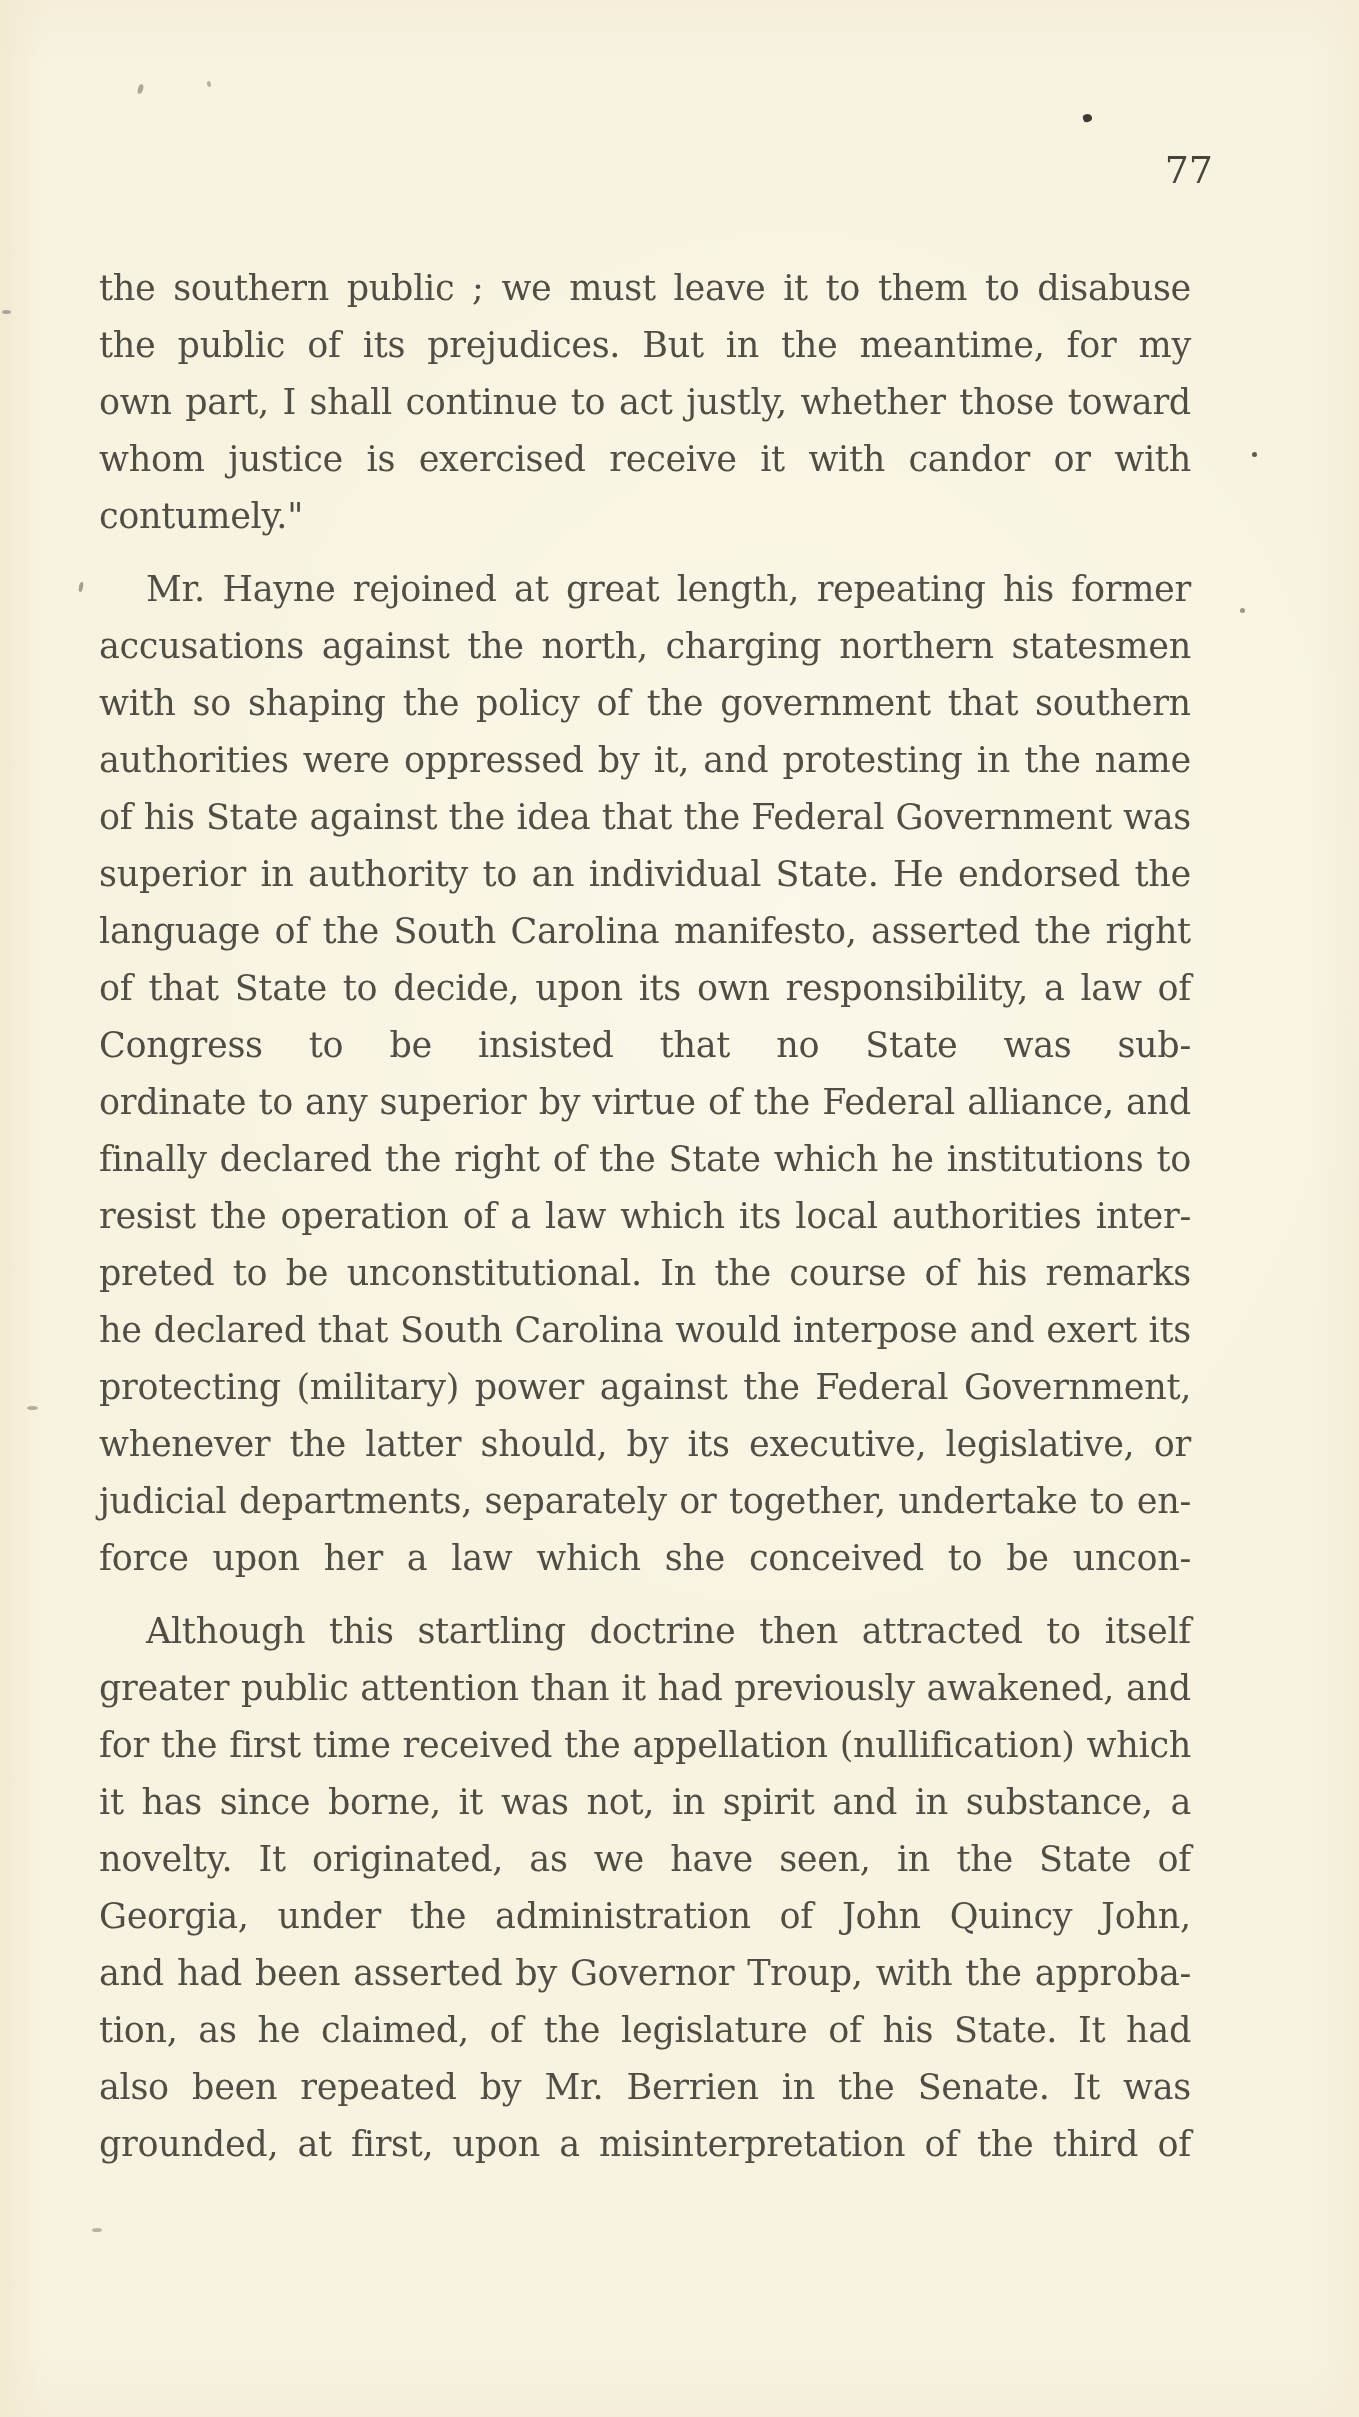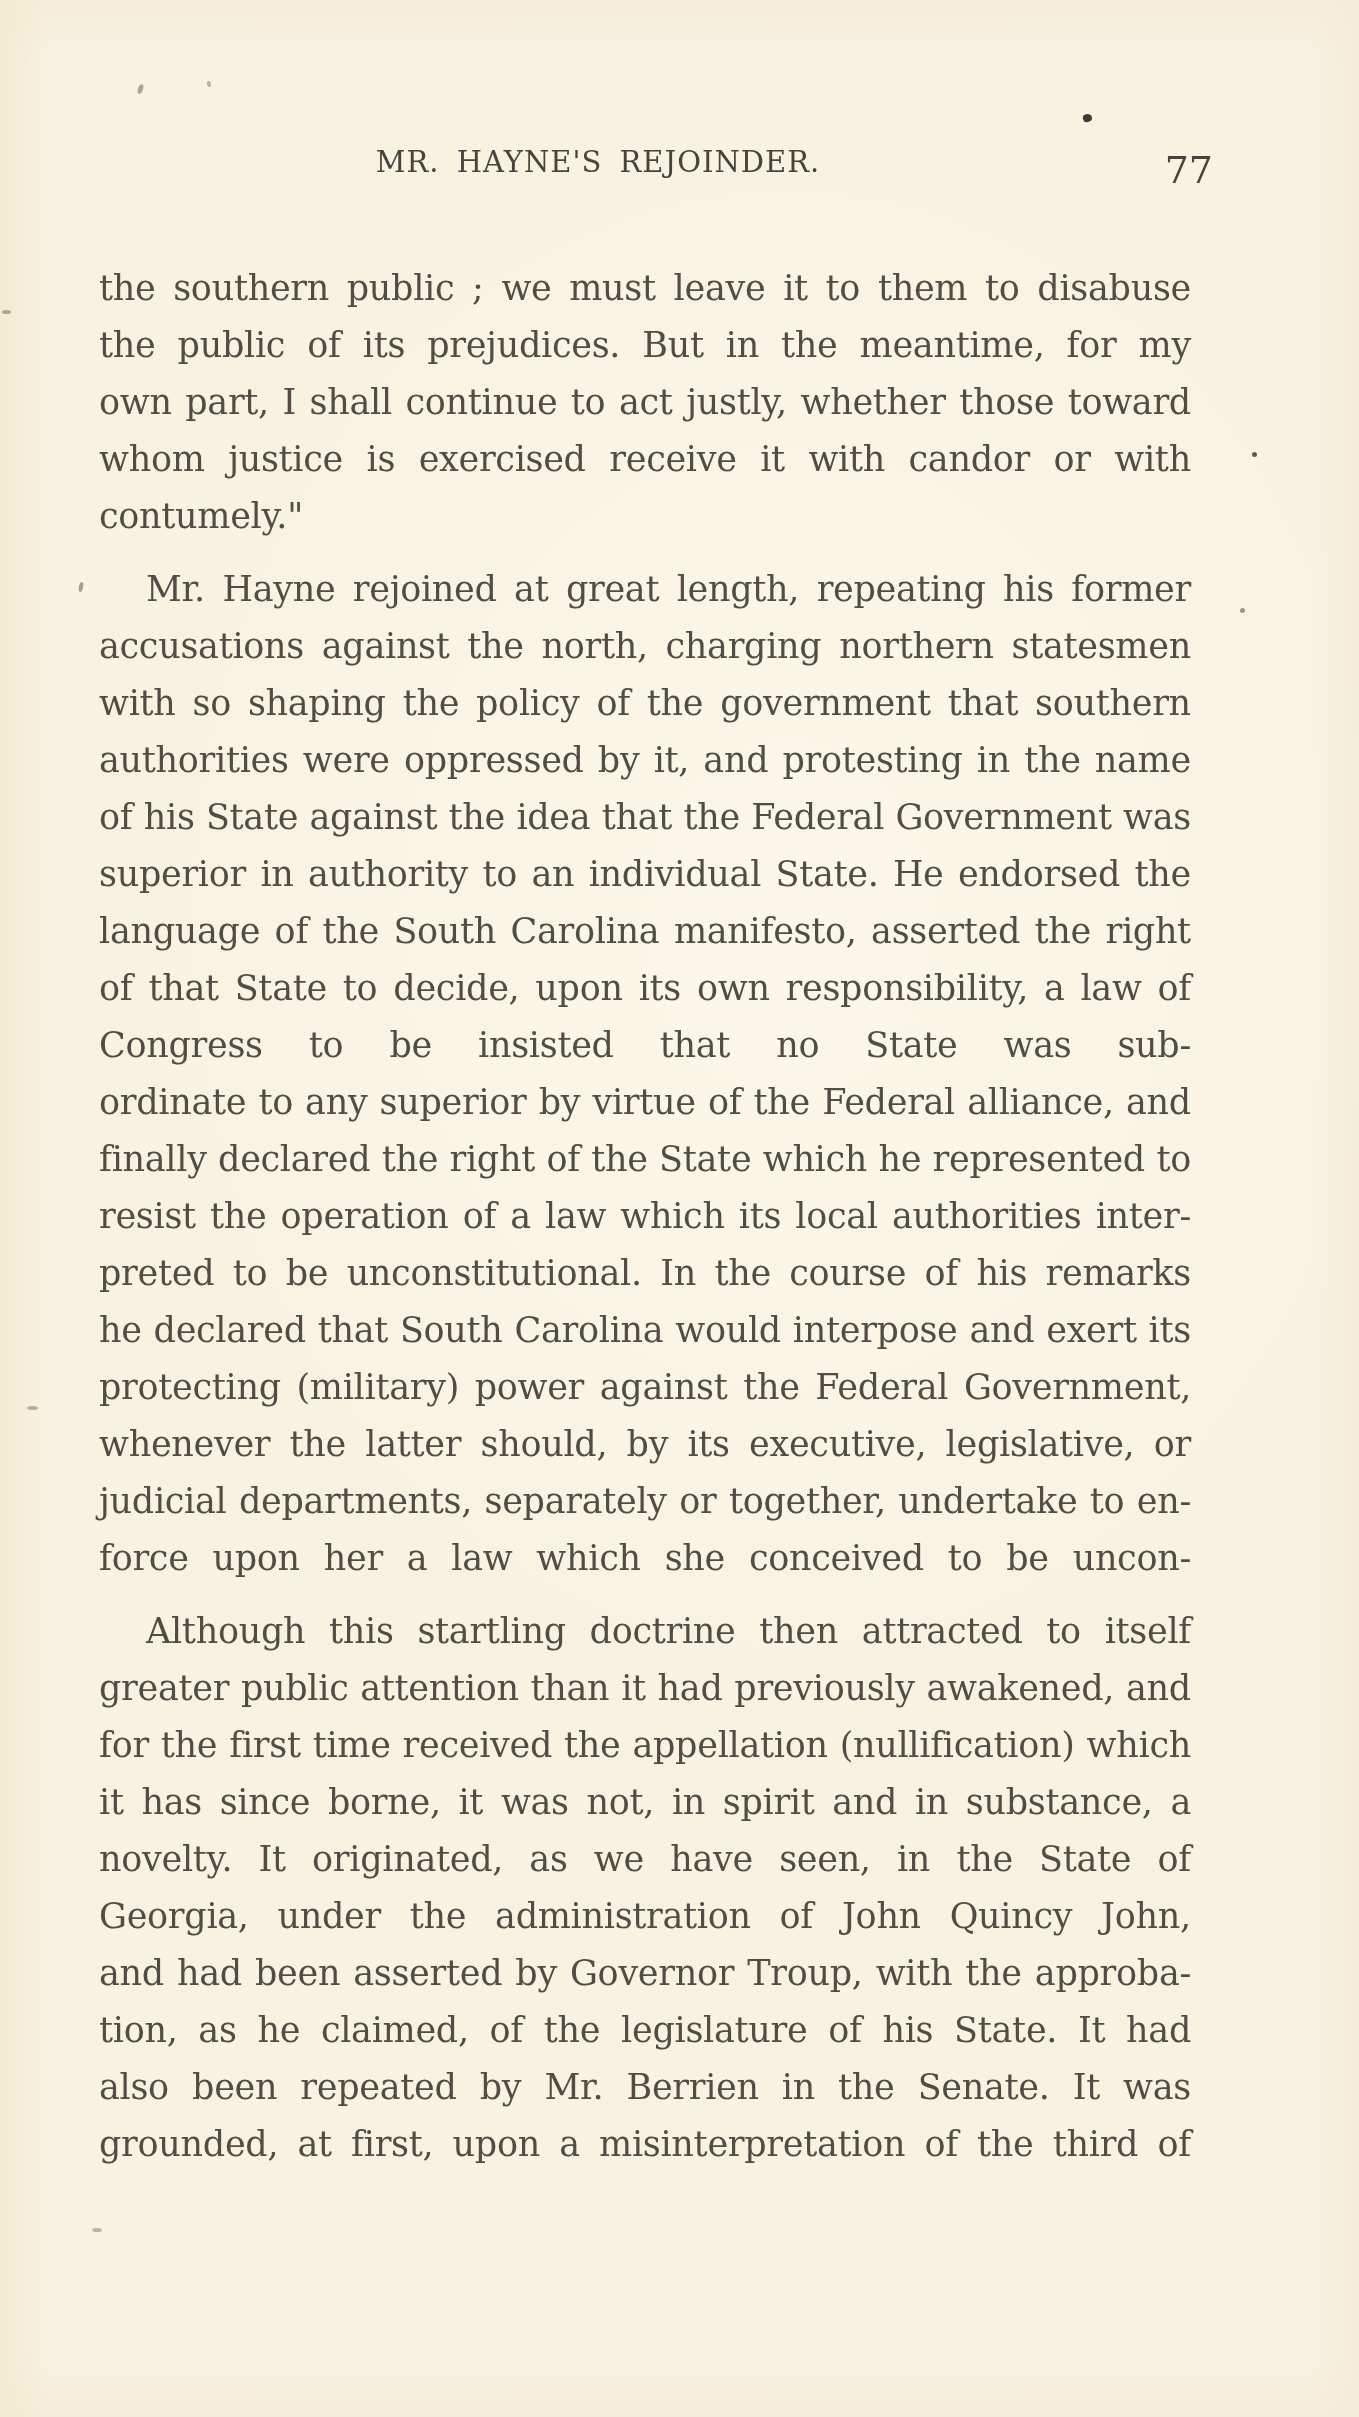--- a/index.html
+++ b/index.html
@@ -61,23 +61,20 @@
   .s-accent{left:79px;top:582px;width:4px;height:10px;border-radius:50%;background:#8f897a;transform:rotate(12deg);opacity:.8;}
   .s-bottom{left:92px;top:2228px;width:10px;height:4px;border-radius:50%;background:#aaa391;opacity:.8;}
   .s-edge1{left:2px;top:310px;width:9px;height:4px;border-radius:50%;background:#9b968a;opacity:.8;}
   .s-edge2{left:27px;top:1406px;width:11px;height:4px;border-radius:50%;background:#a29c8c;opacity:.8;}
 </style>
 </head>
 <body>
 
 <div class="page">
 
-  <div class="header">
-    <div class="header-title">MR. HAYNE'S REJOINDER.</div>
-  </div>
 
   <div class="page-number">77</div>
 
   <div class="body-text" id="body-text">
       <div class="paragraph">
         <div class="line just">
           <span>the</span>
           <span>southern</span>
           <span>public</span>
           <span>;</span>
@@ -252,21 +249,21 @@
         <div class="line just">
           <span>finally</span>
           <span>declared</span>
           <span>the</span>
           <span>right</span>
           <span>of</span>
           <span>the</span>
           <span>State</span>
           <span>which</span>
           <span>he</span>
-          <span>represented</span>
+          <span>institutions</span>
           <span>to</span>
         </div>
         <div class="line just">
           <span>resist</span>
           <span>the</span>
           <span>operation</span>
           <span>of</span>
           <span>a</span>
           <span>law</span>
           <span>which</span>

